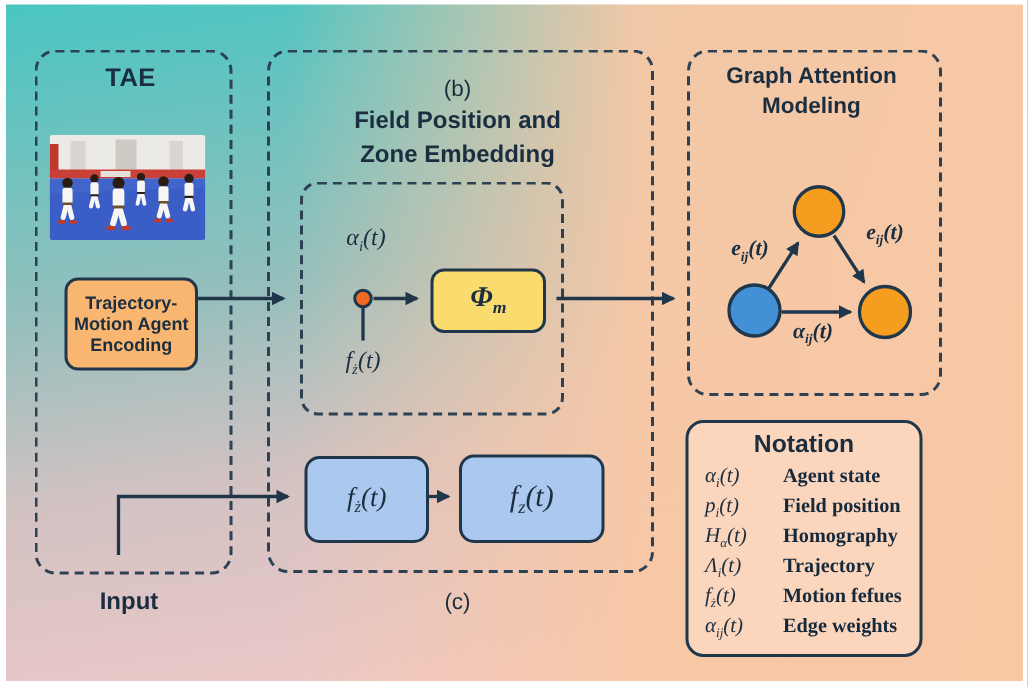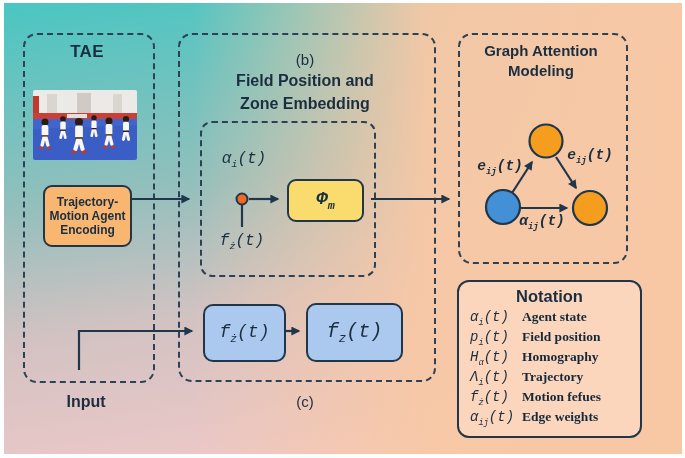--- a/index.html
+++ b/index.html
@@ -10,21 +10,21 @@
   .bg{
     position:absolute;inset:0;
     background:
       linear-gradient(to right, rgba(248,200,165,0) 28%, rgba(248,200,165,.95) 62%, #f8c8a5 100%),
       linear-gradient(172deg, #49c6c2 0%, #93bfbc 38%, #d3c2c2 62%, #f7caca 100%);
   }
   .frame{position:absolute;inset:0;border:3px solid #fff;border-left-width:4px;border-bottom-width:4px;pointer-events:none;z-index:60;}
   .dbox{position:absolute;border:2px dashed #2c4254;border-radius:14px;}
   .sbox{position:absolute;border:2px solid #20364a;display:flex;align-items:center;justify-content:center;text-align:center;}
   .lbl{position:absolute;text-align:center;}
-  .math{font-family:Liberation Mono, monospace;font-style:italic;}
+  .math{font-family:Liberation Serif, serif;font-style:italic;}
   .math sub{font-size:.62em;font-style:italic;}
   svg.overlay{position:absolute;left:0;top:0;z-index:20;pointer-events:none;}
   .boxlayer{position:absolute;inset:0;z-index:10;}
   .txtlayer{position:absolute;inset:0;z-index:30;}
 
   
   .tae-title{left:23px;top:42px;width:128px;font-size:17px;font-weight:700;letter-spacing:.3px;}
   .photo{position:absolute;left:33px;top:90px;width:104px;height:70px;border-radius:2px;overflow:hidden;}
   .encoder{left:43px;top:185px;width:85px;height:58px;border-radius:9px;background:#f8b671;font-size:12px;line-height:14px;font-weight:700;}
   .input-lbl{left:24px;top:393px;width:124px;font-size:16px;font-weight:700;}
@@ -39,21 +39,21 @@
   .blue2{left:306px;top:303px;width:93px;height:55px;border-radius:10px;background:#abc8ef;font-size:20px;}
   .c-tag{left:178px;top:393px;width:254px;font-size:15px;}
 
   
   .g-title{left:458px;top:41px;width:166px;font-size:15px;line-height:19.5px;font-weight:600;}
   .edge-lbl{width:52px;font-size:14.5px;font-weight:600;}
   .el-left{left:474px;top:158px;}
   .el-right{left:564px;top:147px;}
   .el-bottom{left:516px;top:213px;}
 
-  .notation{position:absolute;left:457px;top:280px;width:185px;height:158px;border:2.5px solid #20364a;border-radius:12px;background:#fbd6bd;box-sizing:border-box;}
+  .notation{position:absolute;left:457px;top:280px;width:158px;height:158px;border:2.5px solid #20364a;border-radius:12px;background:#fbd6bd;box-sizing:border-box;}
   .n-title{text-align:center;font-size:16.5px;font-weight:700;margin-top:5px;}
   .n-row{display:flex;align-items:baseline;height:20px;padding-left:11px;}
   .n-sym{width:52px;font-size:14px;}
   .n-desc{font-size:13.5px;font-weight:700;color:#15293b;font-family:Liberation Serif, serif;}
 </style>
 </head>
 <body>
 
 <div id="stage">
   <div class="bg"></div>

